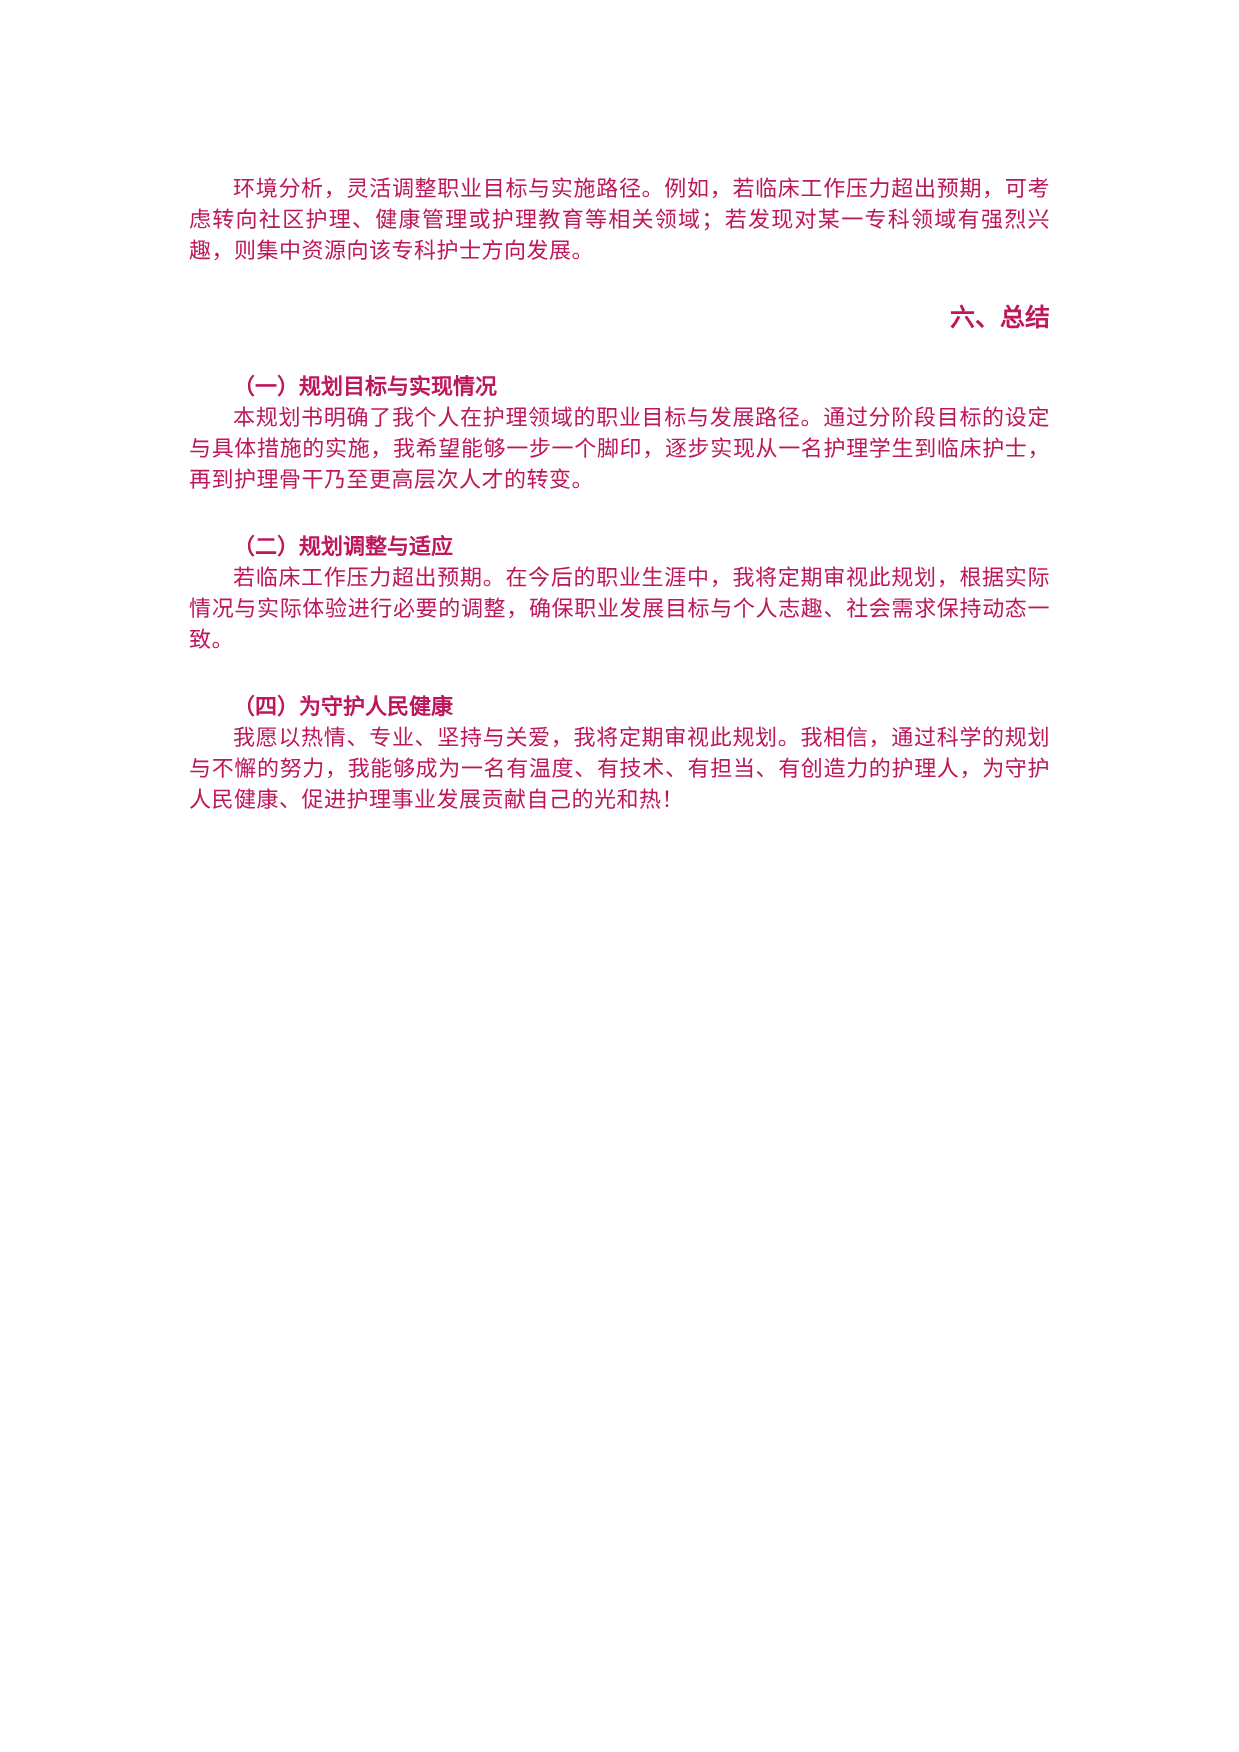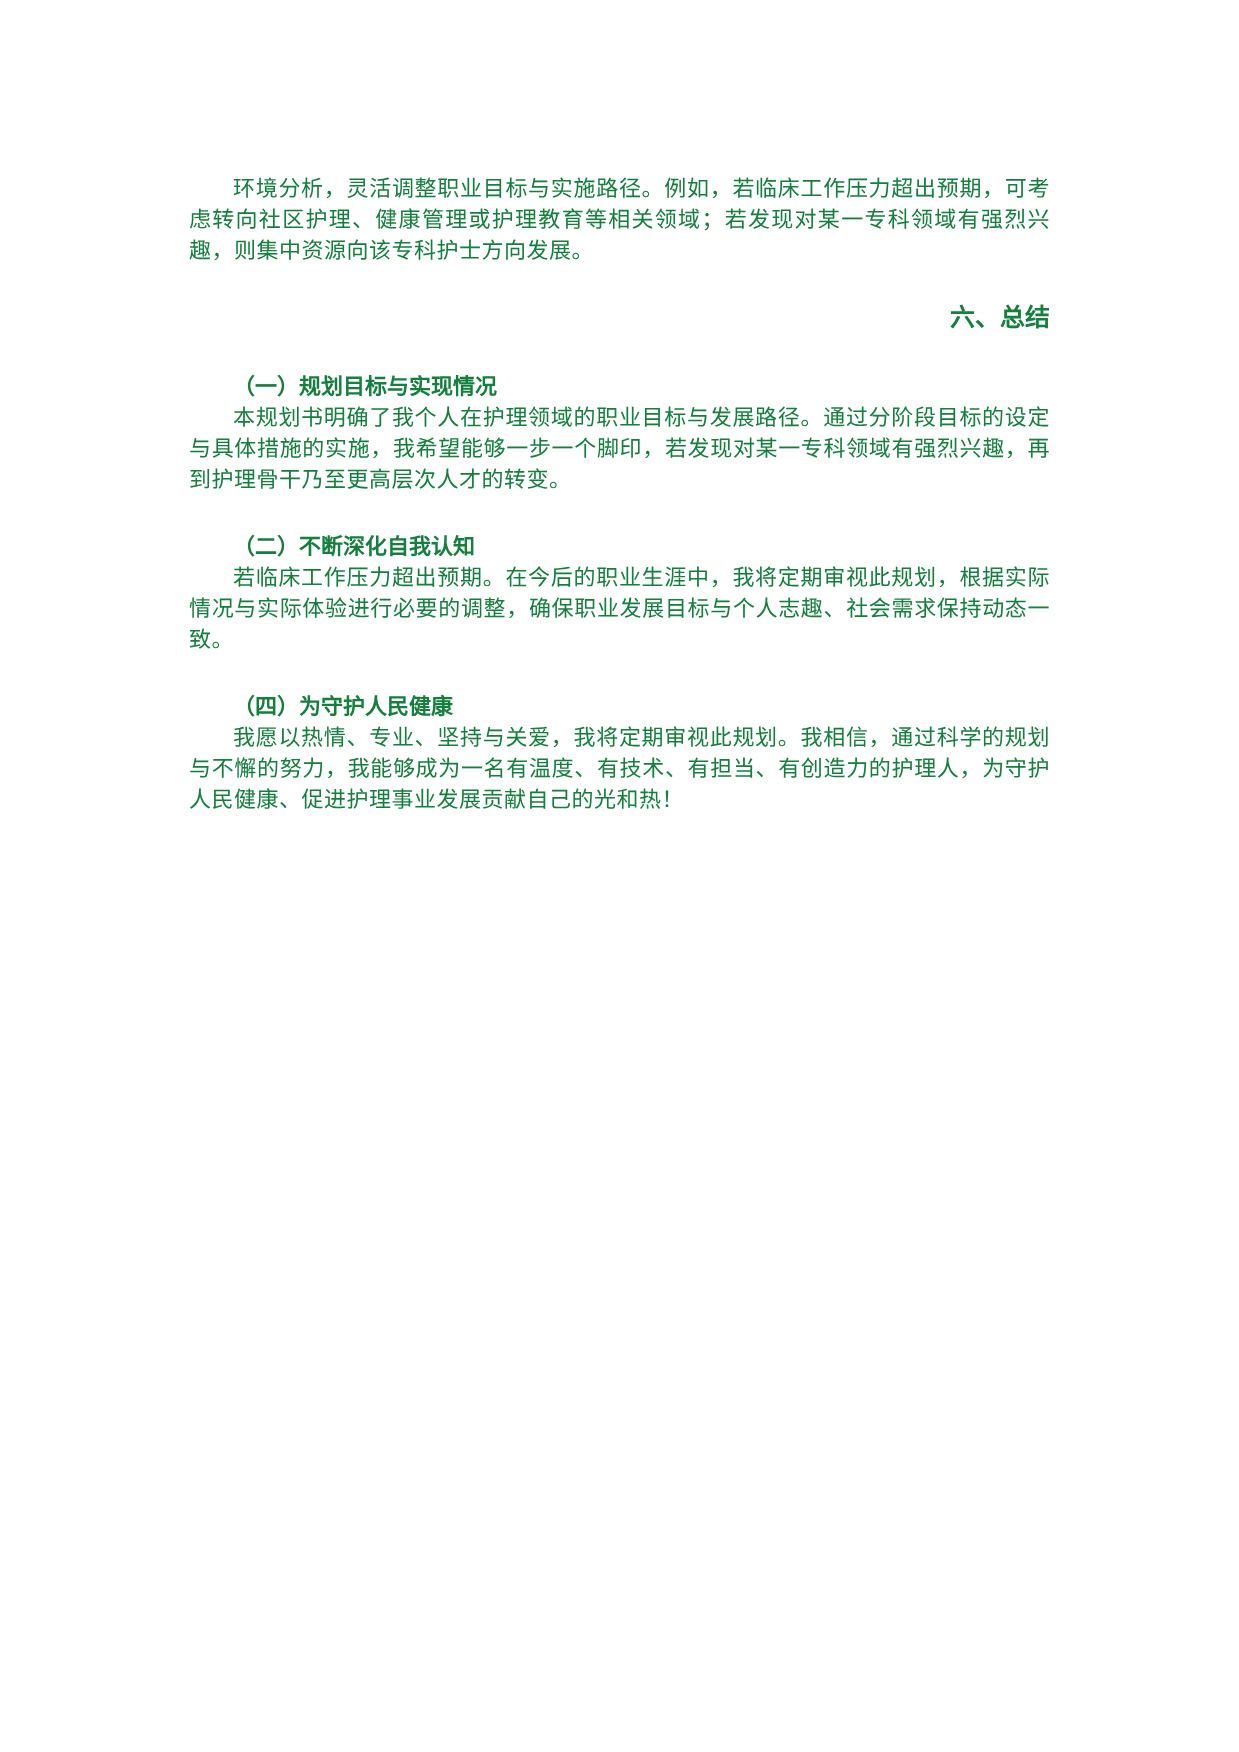--- a/index.html
+++ b/index.html
@@ -7,21 +7,21 @@
     padding: 0;
     background: #ffffff;
   }
   .page {
     position: relative;
     width: 1239px;
     height: 1752px;
     background: #ffffff;
     overflow: hidden;
     font-family: "Liberation Sans", "DejaVu Sans", sans-serif;
-    color: #15803d;
+    color: #be185d;
     box-sizing: border-box;
   }
   .content {
     position: absolute;
     left: 189px;
     right: 189px;
     top: 173px;
     text-align: justify;
   }
   .body-para {
@@ -57,25 +57,25 @@
 
 <div class="page">
   <div class="content">
 
     <p class="body-para">环境分析，灵活调整职业目标与实施路径。例如，若临床工作压力超出预期，可考虑转向社区护理、健康管理或护理教育等相关领域；若发现对某一专科领域有强烈兴趣，则集中资源向该专科护士方向发展。</p>
 
     <h1 class="main-heading">六、总结</h1>
 
     <div class="section">
       <h2 class="section-heading">（一）规划目标与实现情况</h2>
-      <p class="body-para">本规划书明确了我个人在护理领域的职业目标与发展路径。通过分阶段目标的设定与具体措施的实施，我希望能够一步一个脚印，若发现对某一专科领域有强烈兴趣，再到护理骨干乃至更高层次人才的转变。</p>
+      <p class="body-para">本规划书明确了我个人在护理领域的职业目标与发展路径。通过分阶段目标的设定与具体措施的实施，我希望能够一步一个脚印，逐步实现从一名护理学生到临床护士，再到护理骨干乃至更高层次人才的转变。</p>
     </div>
 
     <div class="section">
-      <h2 class="section-heading">（二）不断深化自我认知</h2>
+      <h2 class="section-heading">（二）规划调整与适应</h2>
       <p class="body-para">若临床工作压力超出预期。在今后的职业生涯中，我将定期审视此规划，根据实际情况与实际体验进行必要的调整，确保职业发展目标与个人志趣、社会需求保持动态一致。</p>
     </div>
 
 
     <div class="section">
       <h2 class="section-heading">（四）为守护人民健康</h2>
       <p class="body-para">我愿以热情、专业、坚持与关爱，我将定期审视此规划。我相信，通过科学的规划与不懈的努力，我能够成为一名有温度、有技术、有担当、有创造力的护理人，为守护人民健康、促进护理事业发展贡献自己的光和热！</p>
     </div>
 
   </div>

